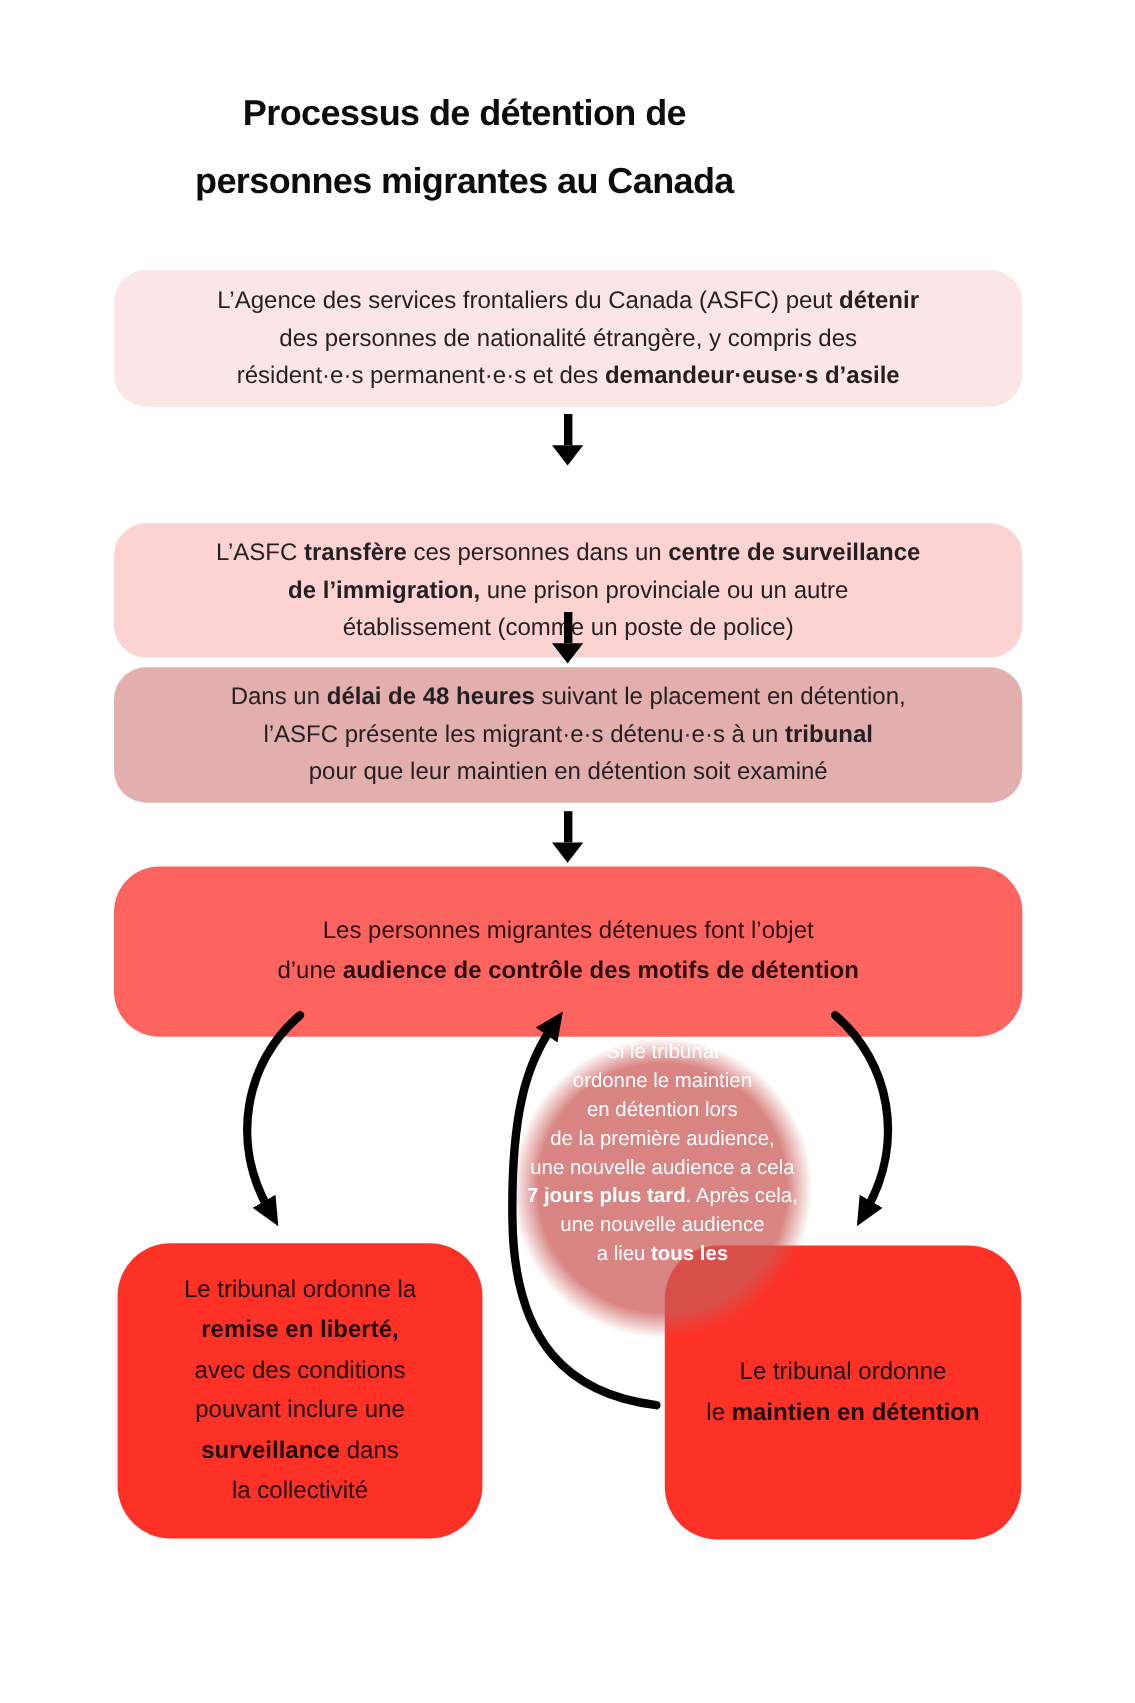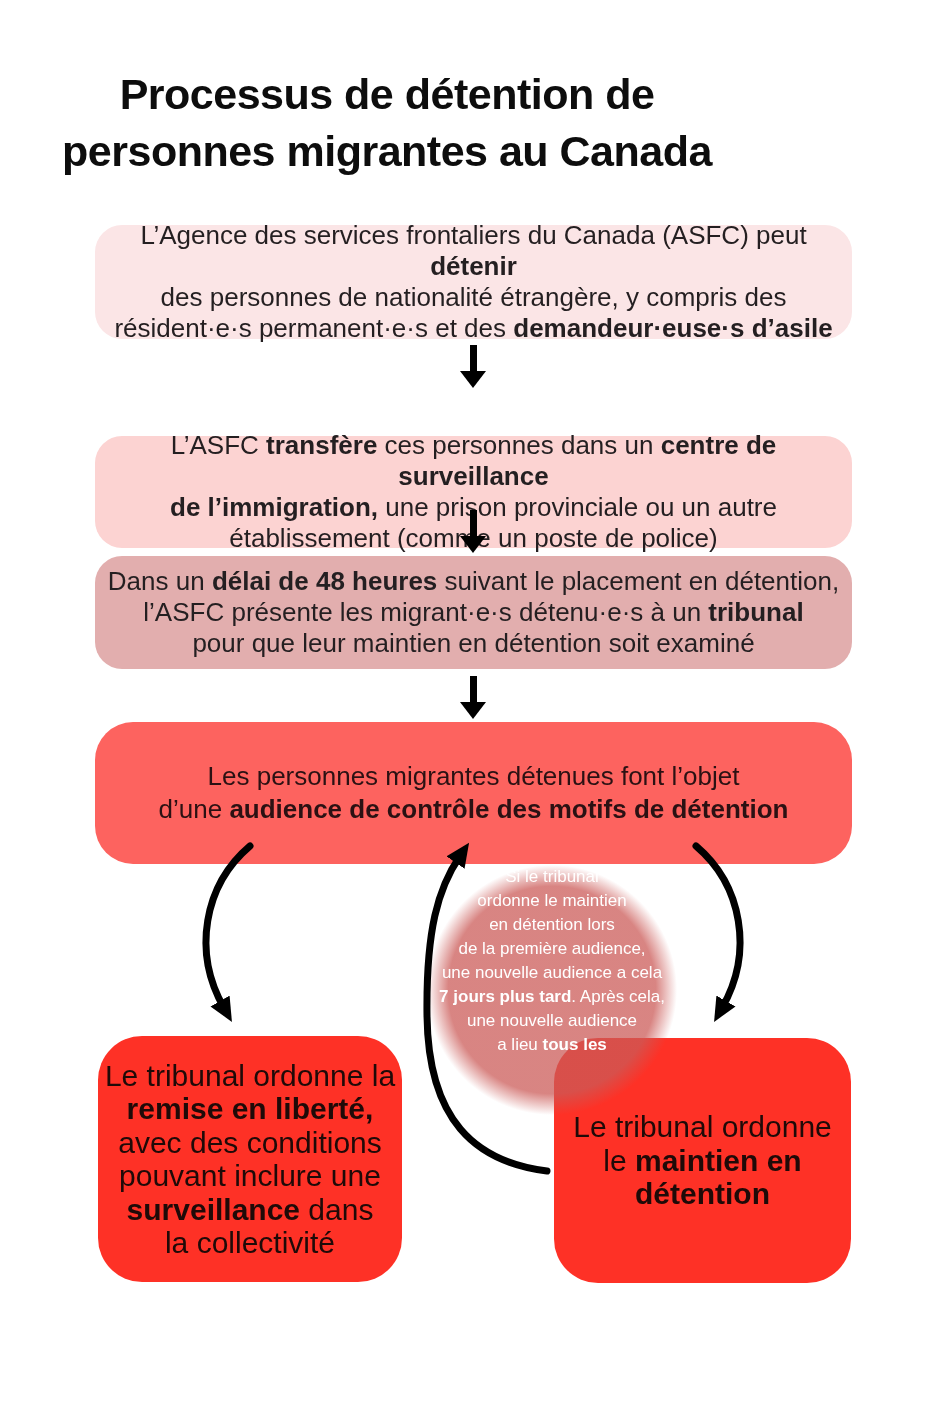--- a/index.html
+++ b/index.html
@@ -7,41 +7,41 @@
     position:relative;
     width:946px;height:1419px;
     margin:0 auto;
     background:#ffffff;
     font-family:"Liberation Sans","DejaVu Sans",sans-serif;
     overflow:hidden;
   }
   .title{
     position:absolute;left:0;top:66px;width:774px;
     text-align:center;
-    font-size:43px;font-weight:700;line-height:57px;
+    font-size:30px;font-weight:700;line-height:57px;
     letter-spacing:-0.5px;color:#0d0d0d;
   }
   .box{
     position:absolute;
     display:flex;flex-direction:column;justify-content:center;
     text-align:center;
     z-index:1;
   }
   .flowbox{
     left:95px;width:757px;border-radius:27px;
-    font-size:26px;line-height:31px;color:#241f21;
+    font-size:20px;line-height:31px;color:#241f21;
   }
   .b1{top:225px;height:114px;background:#fbe5e6;}
   .b2{top:392px;height:112px;background:#fcd3d2;margin-top:44px;}
   .b3{top:556px;height:113px;background:#e2aeae;}
   .b4{top:722px;height:142px;background:#fd635f;border-radius:38px;
       line-height:33px;color:#2b1113;}
   .outbox{
     background:#fe3126;border-radius:44px;
-    font-size:30px;line-height:33.5px;color:#1f0a08;
+    font-size:20px;line-height:33.5px;color:#1f0a08;
   }
   .out-left{left:98px;top:1036px;width:304px;height:246px;}
   .out-right{left:554px;top:1038px;width:297px;height:245px;}
   .circle{
     position:absolute;left:427px;top:865px;width:250px;height:250px;
     display:flex;flex-direction:column;justify-content:flex-start;
     text-align:center;
     font-size:17px;line-height:24px;color:#ffffff;
     background:radial-gradient(circle closest-side,
       rgba(203,90,87,0.74) 0%,

